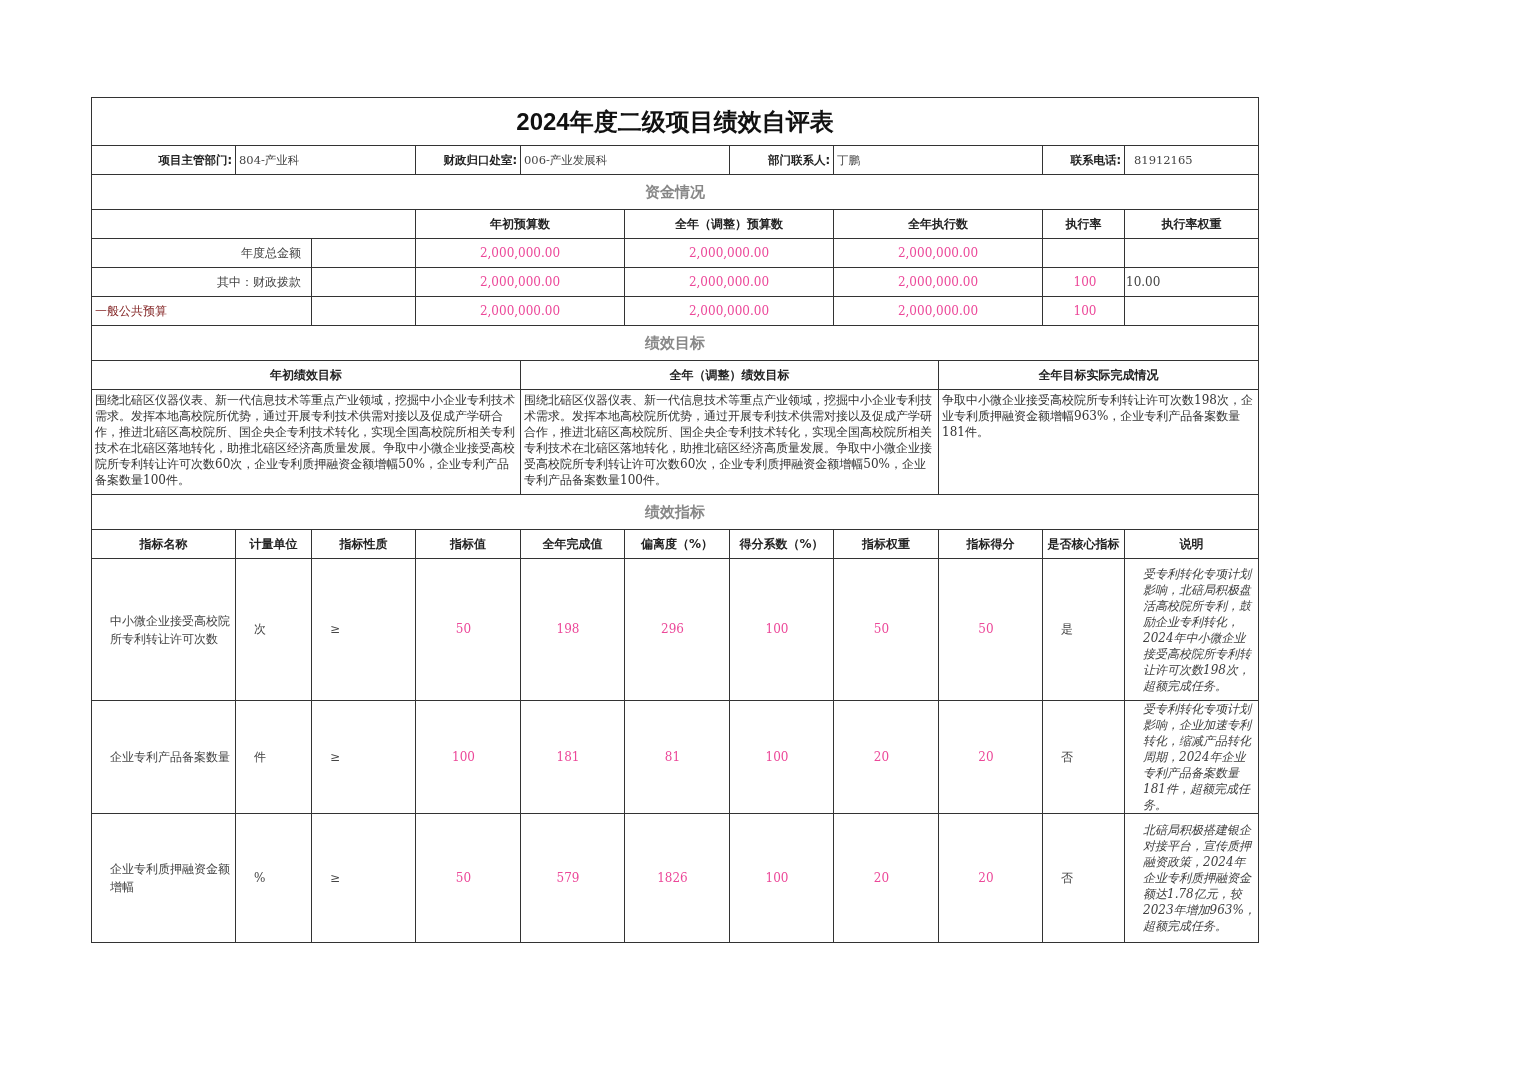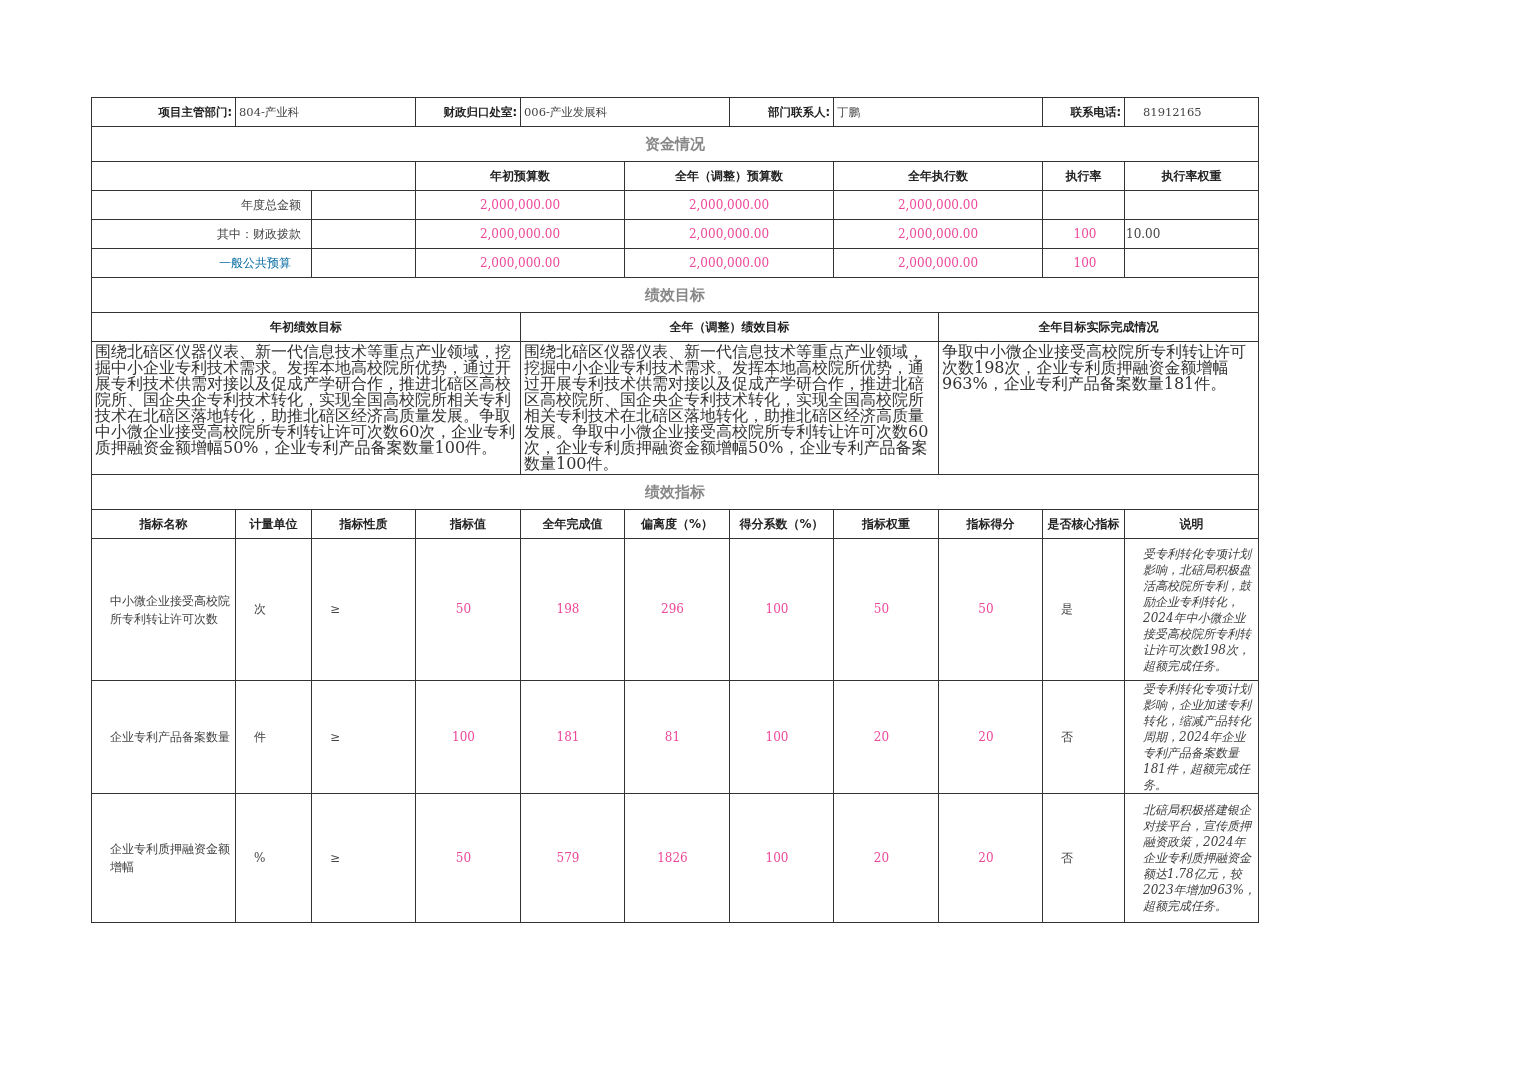--- a/index.html
+++ b/index.html
@@ -11,21 +11,21 @@
        overflow: hidden; white-space: nowrap; line-height: 15px; }
   .title { height: 47px; text-align: center; font-family: "Liberation Sans", "DejaVu Sans", sans-serif;
            font-size: 24px; font-weight: bold; color: #111; }
   .lbl { text-align: right; font-weight: bold; font-family: "DejaVu Sans", sans-serif; font-size: 11.5px; }
   .val { text-align: left; color: #444; font-size: 11.5px; }
   .sec { height: 34px; text-align: center; font-weight: bold; color: #888;
          font-family: "DejaVu Sans", sans-serif; font-size: 15px; }
   .hdr { text-align: center; font-weight: bold; font-family: "DejaVu Sans", sans-serif; font-size: 12px; height: 28px; }
   .num { text-align: center; color: #ec4899; }
   .left { text-align: left; color: #444; }
-  .wrap { white-space: normal; vertical-align: top; line-height: 16px; font-size: 16px; color: #333; padding: 2px 3px; }
+  .wrap { white-space: normal; vertical-align: top; line-height: 16px; font-size: 12px; color: #333; padding: 2px 3px; }
   .r29 { height: 28px; }
   .ind-name { white-space: normal; text-align: left; padding-left: 18px; color: #444; line-height: 18px; }
   .desc { white-space: normal; vertical-align: middle; line-height: 16px; padding: 0 2px 0 18px; color: #404040; font-style: italic; }
   .numpad { padding-right: 12px; }
 </style>
 </head>
 <body>
 
 <div class="sheet">
 <table>
@@ -37,31 +37,34 @@
     <col style="width:104px">
         <col style="width:105px">
         <col style="width:104px">
         <col style="width:105px">
     <col style="width:104px">
         <col style="width:82px">
         <col style="width:134px">
   </colgroup>
 
   <tbody>
+        <tr>
+    <td colspan="11" class="title">2024年度二级项目绩效自评表</td>
+  </tr>
 
 
   <tr style="height:29px">
     <td class="lbl">项目主管部门:</td>
     <td colspan="2" class="val">804-产业科</td>
     <td class="lbl">财政归口处室:</td>
     <td colspan="2" class="val">006-产业发展科</td>
     <td class="lbl">部门联系人:</td>
     <td colspan="2" class="val">丁鹏</td>
     <td class="lbl">联系电话:</td>
-    <td class="val" style="padding-left:18px">81912165</td>
+    <td class="val" style="padding-left:9px">81912165</td>
   </tr>
 
   <tr>
     <td colspan="11" class="sec">资金情况</td>
   </tr>
   <tr style="height:15px">
     <td colspan="3" class="hdr"></td>
     <td colspan="2" class="hdr">年初预算数</td>
     <td colspan="2" class="hdr">全年（调整）预算数</td>
     <td colspan="2" class="hdr">全年执行数</td>
@@ -83,21 +86,21 @@
     <td colspan="2" style="text-align:right;padding-right:10px;color:#444">其中：财政拨款</td>
     <td></td>
     <td colspan="2" class="num">2,000,000.00</td>
     <td colspan="2" class="num">2,000,000.00</td>
     <td colspan="2" class="num">2,000,000.00</td>
     <td class="num" style="padding-right:0">100</td>
     <td class="left" style="padding-left:1px">10.00</td>
     <td class="num" style="padding-right:20px">10.00</td>
   </tr>
   <tr style="height:29px">
-    <td colspan="2" style="text-align:right;padding-right:20px;color:#0369a1">一般公共预算</td>
+    <td colspan="2" style="padding-right:20px;color:#7f1d1d">一般公共预算</td>
     <td></td>
     <td colspan="2" class="num">2,000,000.00</td>
     <td colspan="2" class="num">2,000,000.00</td>
     <td colspan="2" class="num">2,000,000.00</td>
     <td class="num" style="padding-right:0">100</td>
     <td class="left"></td>
     <td class="num"></td>
   </tr>
 
   <tr>

